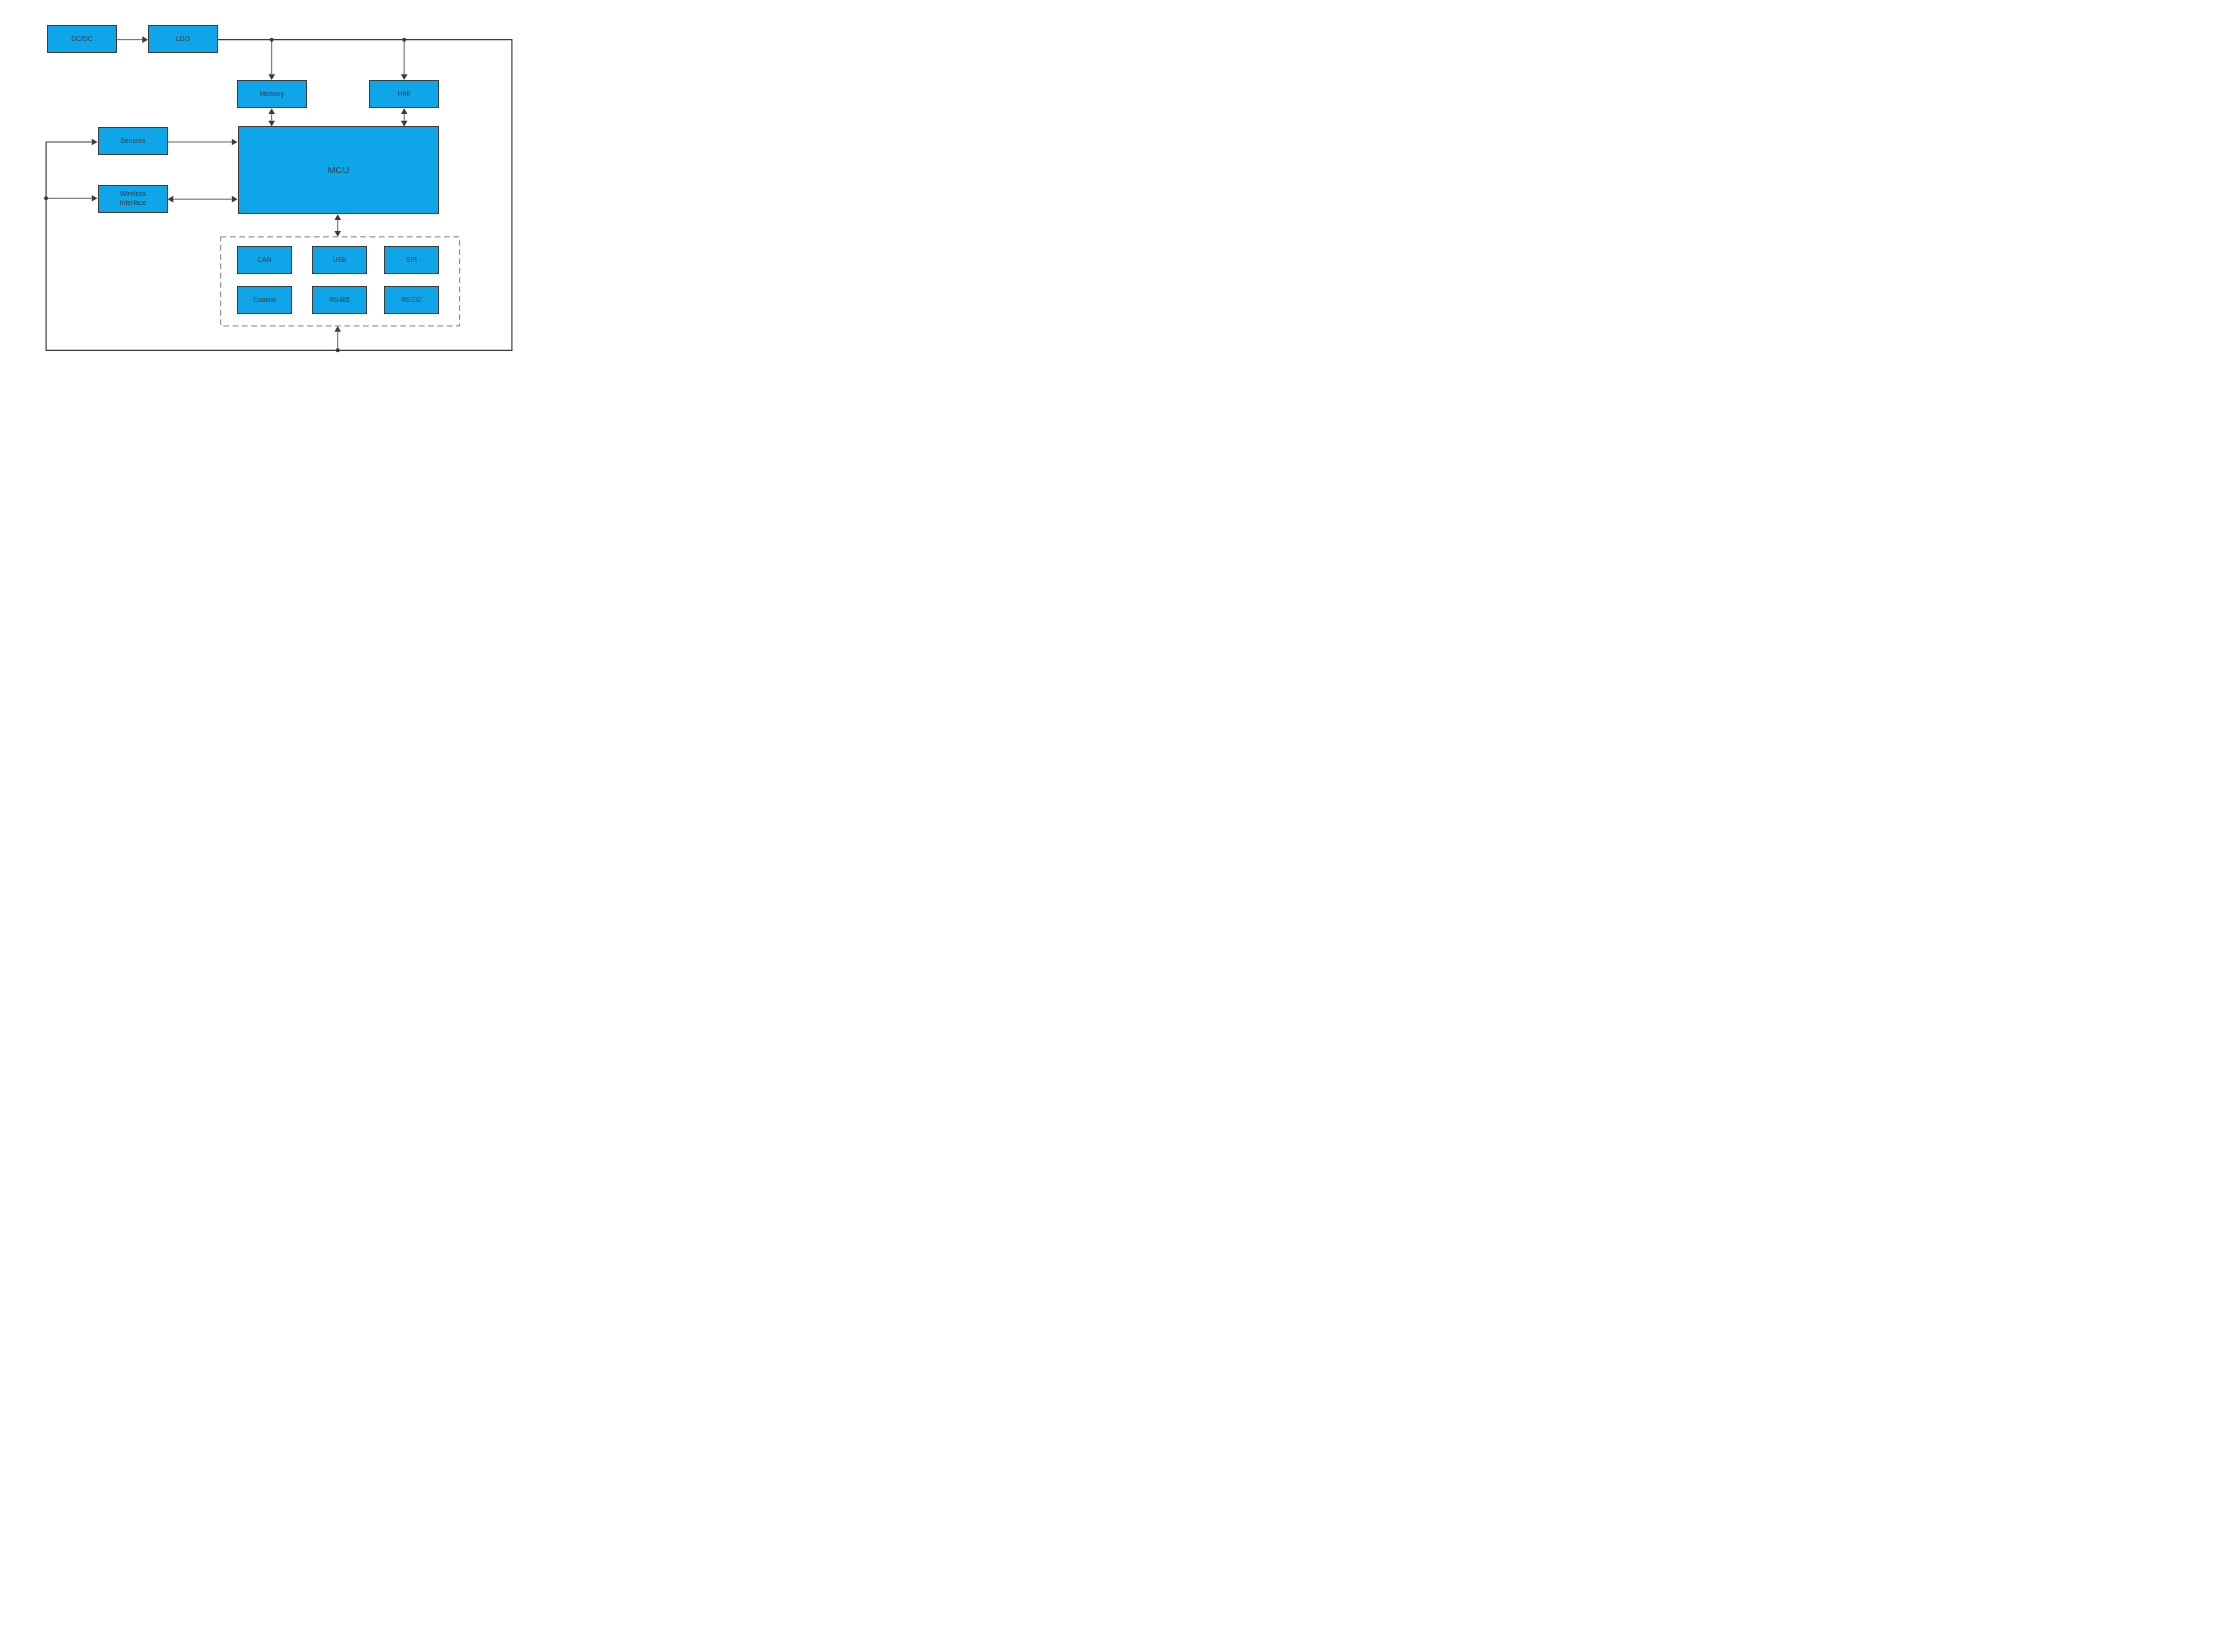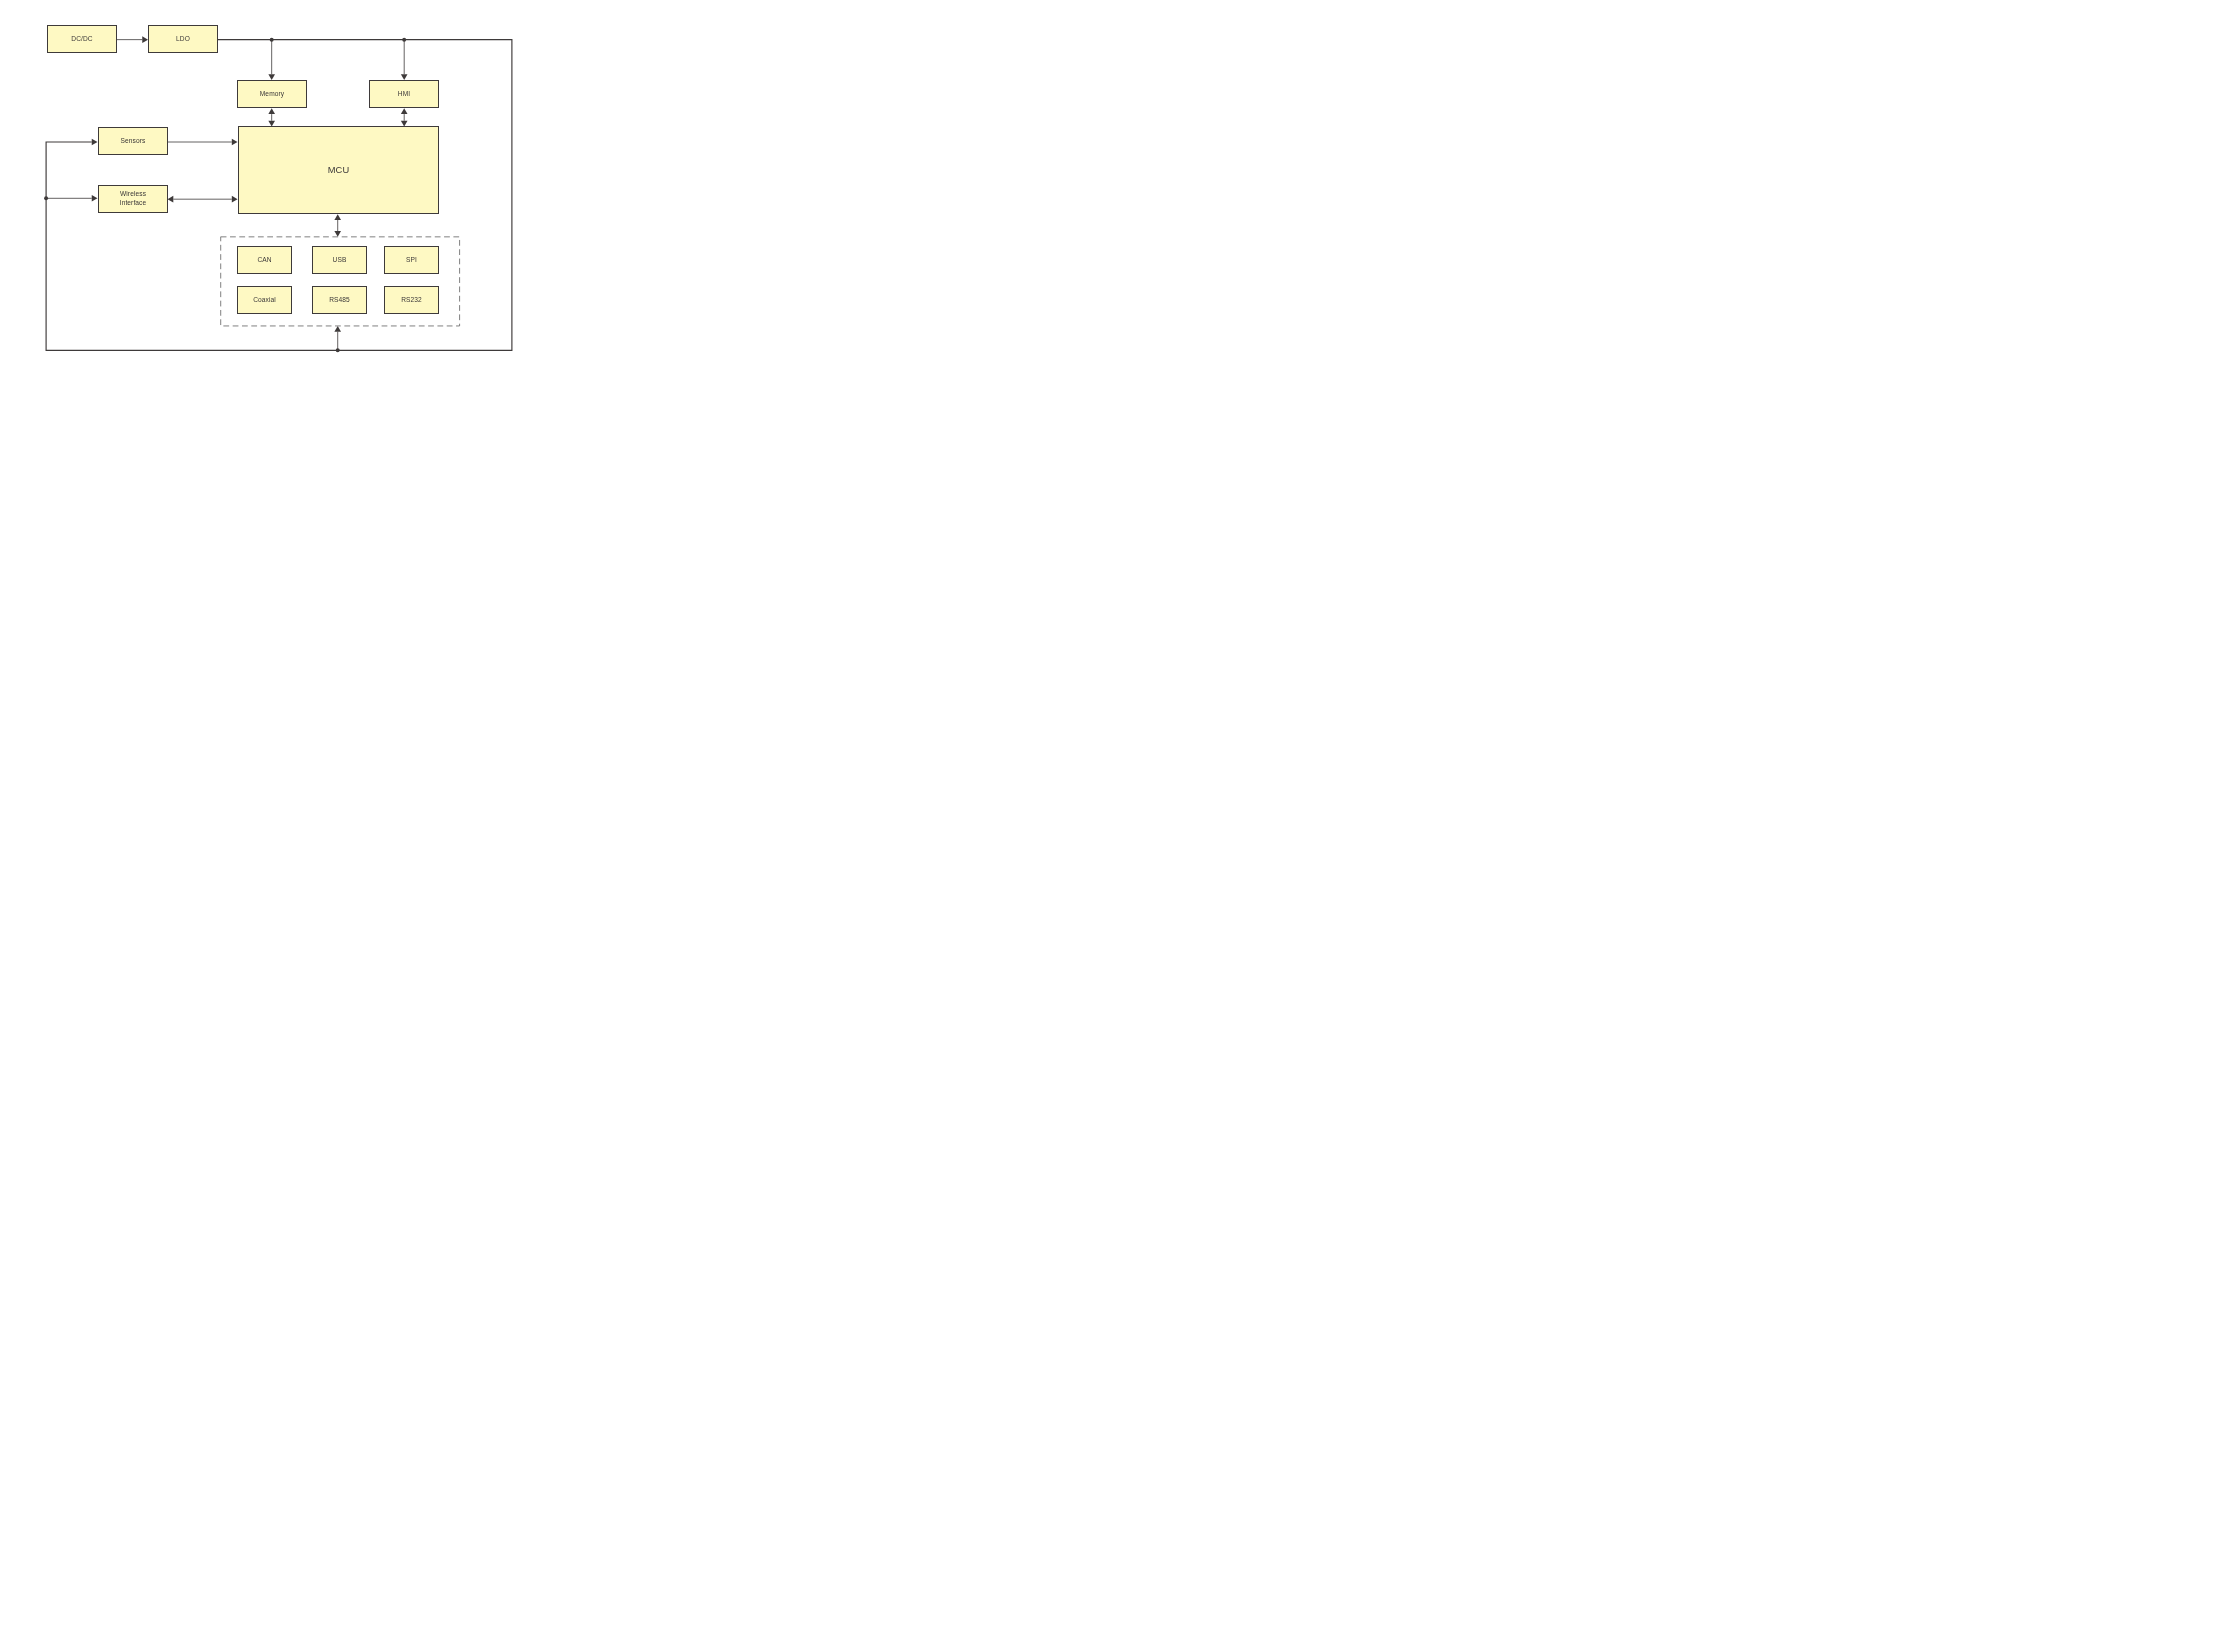--- a/index.html
+++ b/index.html
@@ -23,21 +23,21 @@
   }
   .bus  { fill: none; stroke: #3e3a3a; stroke-width: 2.6px; }
   .wire { fill: none; stroke: #3e3a3a; stroke-width: 1.8px; }
   .head { fill: #3e3a3a; stroke: none; }
   .dot  { fill: #3e3a3a; stroke: none; }
   .dashed-rect { fill: none; stroke: #6f6f6f; stroke-width: 2px; stroke-dasharray: 13 8; }
   .node {
     position: absolute;
     box-sizing: border-box;
     border: 0.7px solid #3e3a3a;
-    background: #fef9c3;
+    background: #0ea5e9;
     display: flex;
     align-items: center;
     justify-content: center;
     text-align: center;
     color: #3a3737;
     font-size: 6.6px;
     line-height: 1.3;
     letter-spacing: 0.1px;
   }
   .node--mcu { font-size: 9.3px; }

